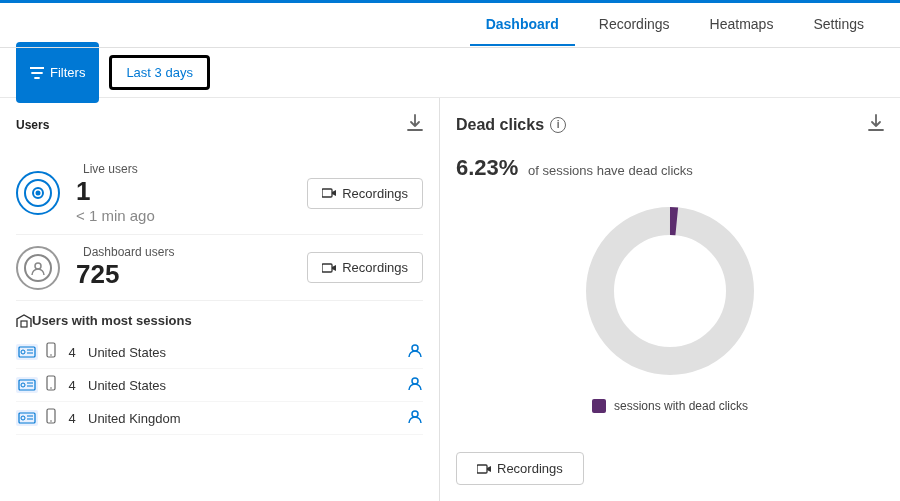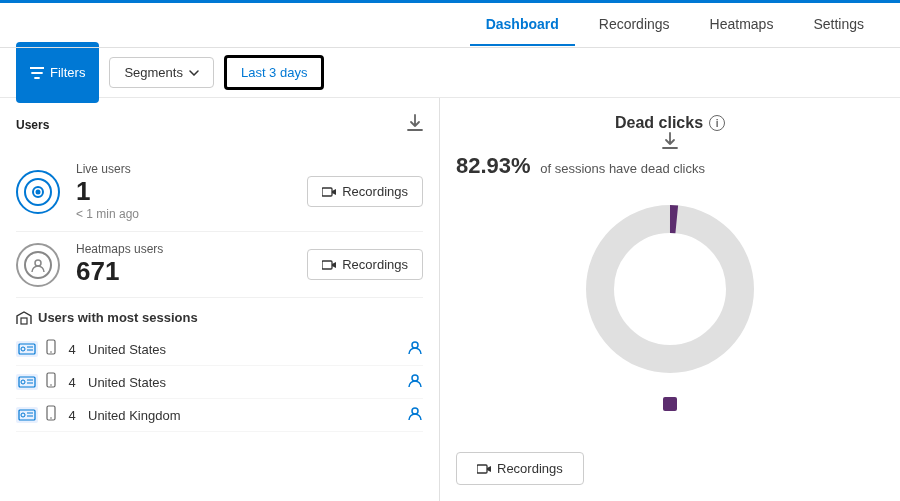--- a/index.html
+++ b/index.html
@@ -148,23 +148,23 @@
       border-radius: 50%;
       border: 2px solid #0078d4;
       display: flex;
       align-items: center;
       justify-content: center;
     }
     .user-avatar.distinct .user-avatar-inner {
       border-color: #888;
     }
     .user-info { flex: 1; }
-    .user-label { font-size: 12px; color: #555; }
+    .user-label { font-size: 12px; color: #555; margin-left: 7px; }
     .user-count { font-size: 26px; font-weight: 600; color: #222; line-height: 1.2; }
-    .user-sub { font-size: 12px; color: #888; }
+    .user-sub { font-size: 15px; color: #888; }
     .btn-recordings {
       background: #fff;
       color: #333;
       border: 1px solid #ccc;
       border-radius: 4px;
       padding: 7px 14px;
       cursor: pointer;
       font-size: 13px;
       display: flex;
       align-items: center;
@@ -174,21 +174,20 @@
 
     
     .sessions-header {
       font-size: 13px;
       font-weight: 600;
       color: #333;
       margin-top: 12px;
       margin-bottom: 8px;
       display: flex;
       align-items: center;
-      gap: 6px;
     }
     .session-row {
       display: flex;
       align-items: center;
       padding: 6px 0;
       border-bottom: 1px solid #f5f5f5;
       gap: 8px;
     }
     .session-icon {
       width: 22px;
@@ -226,22 +225,21 @@
       flex: 1;
       padding: 16px;
       display: flex;
       flex-direction: column;
     }
 
     .dead-clicks-header {
       display: flex;
       justify-content: space-between;
       align-items: center;
-      margin-bottom: 0;
-      flex-direction: column;
+      margin-bottom: 20px;
     }
     .dead-clicks-title {
       font-size: 16px;
       font-weight: 600;
       display: flex;
       align-items: center;
       gap: 6px;
     }
     .info-icon {
       width: 16px;
@@ -316,26 +314,20 @@
   <div class="nav-item">Heatmaps</div>
   <div class="nav-item">Settings</div>
 </div>
 
 <div class="toolbar">
   <button class="btn-filters">
     <svg width="14" height="12" viewBox="0 0 14 12" fill="none">
       <path d="M0 1h14M2 6h10M5 11h4" stroke="white" stroke-width="1.8" stroke-linecap="round"></path>
     </svg>
     <span>Filters</span>
-  </button>
-  <button class="btn-segments">
-    <span>Segments</span>
-    <svg width="10" height="6" viewBox="0 0 10 6">
-      <path d="M1 1l4 4 4-4" stroke="#333" stroke-width="1.5" fill="none" stroke-linecap="round"></path>
-    </svg>
   </button>
   <button class="btn-date">
     <span>Last 3 days</span>
   </button>
 </div>
 
 <div class="main-content">
 
   <div class="left-panel">
     <div class="panel-header">
@@ -373,22 +365,22 @@
     <div class="user-card">
       <div class="user-avatar distinct">
         <div class="user-avatar-inner" style="border-color:#888">
           <svg width="16" height="16" viewBox="0 0 16 16">
             <circle cx="8" cy="6" r="3" fill="none" stroke="#888" stroke-width="1.5"></circle>
             <path d="M2 15c0-3.3 2.7-6 6-6s6 2.7 6 6" fill="none" stroke="#888" stroke-width="1.5"></path>
           </svg>
         </div>
       </div>
       <div class="user-info">
-        <div class="user-label">Heatmaps users</div>
-        <div class="user-count">671</div>
+        <div class="user-label">Dashboard users</div>
+        <div class="user-count">725</div>
       </div>
       <button class="btn-recordings">
         <svg width="14" height="10" viewBox="0 0 14 10">
           <rect x="0" y="1" width="10" height="8" rx="1" fill="none" stroke="#333" stroke-width="1.3"></rect>
           <path d="M10 4l4-2v6l-4-2V4z" fill="#333"></path>
         </svg>
         <span>Recordings</span>
       </button>
     </div>
 
@@ -483,36 +475,37 @@
         <span class="info-icon">i</span>
       </div>
       <span>
         <svg width="16" height="18" viewBox="0 0 16 18" fill="none">
           <path d="M8 1v11M4 8l4 4 4-4M1 16h14" stroke="#666" stroke-width="1.8" stroke-linecap="round" stroke-linejoin="round"></path>
         </svg>
       </span>
     </div>
 
     <div>
-      <span style="font-size:22px; font-weight:700;">82.93%</span>
+      <span style="font-size:22px; font-weight:700;">6.23%</span>
       <span style="font-size:13px; color:#555; margin-left:6px;">of sessions have dead clicks</span>
     </div>
 
     <div class="chart-container">
       <div class="donut-wrapper">
         <svg class="donut-svg" viewBox="0 0 200 200">
 
           <circle cx="100" cy="100" r="70" fill="none" stroke="#e0e0e0" stroke-width="28"></circle>
 
           <circle cx="100" cy="100" r="70" fill="none" stroke="#5c2d6e" stroke-width="28" stroke-dasharray="6.86 432.96" stroke-dashoffset="0" transform="rotate(-90 100 100)" stroke-linecap="butt"></circle>
         </svg>
       </div>
 
       <div class="legend">
         <div class="legend-dot"></div>
+        <span>sessions with dead clicks</span>
       </div>
     </div>
 
     <button class="btn-recordings-bottom">
       <svg width="14" height="10" viewBox="0 0 14 10">
         <rect x="0" y="1" width="10" height="8" rx="1" fill="none" stroke="#333" stroke-width="1.3"></rect>
         <path d="M10 4l4-2v6l-4-2V4z" fill="#333"></path>
       </svg>
       <span>Recordings</span>
     </button>

